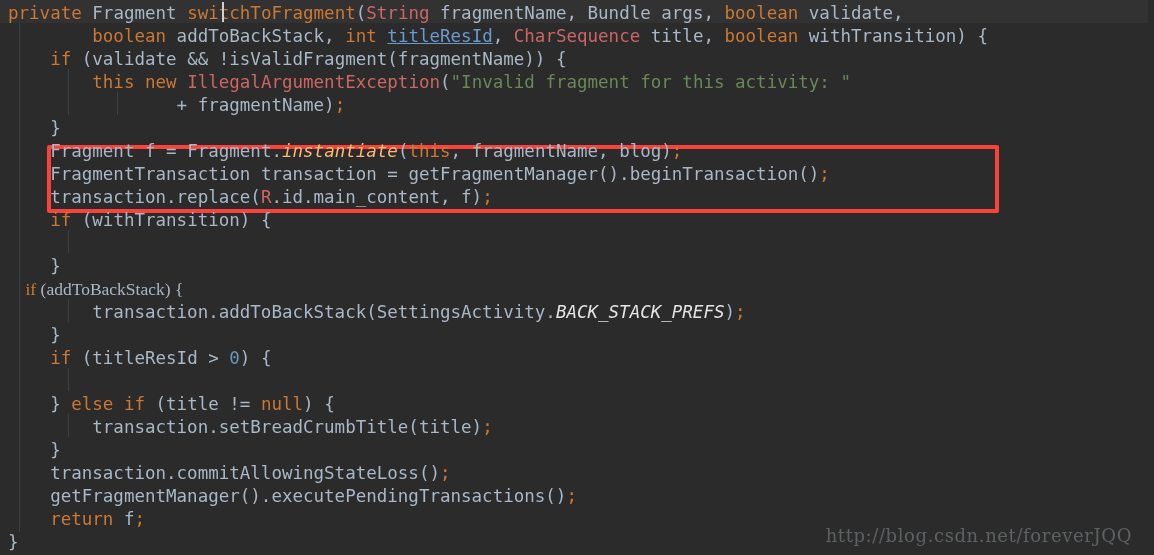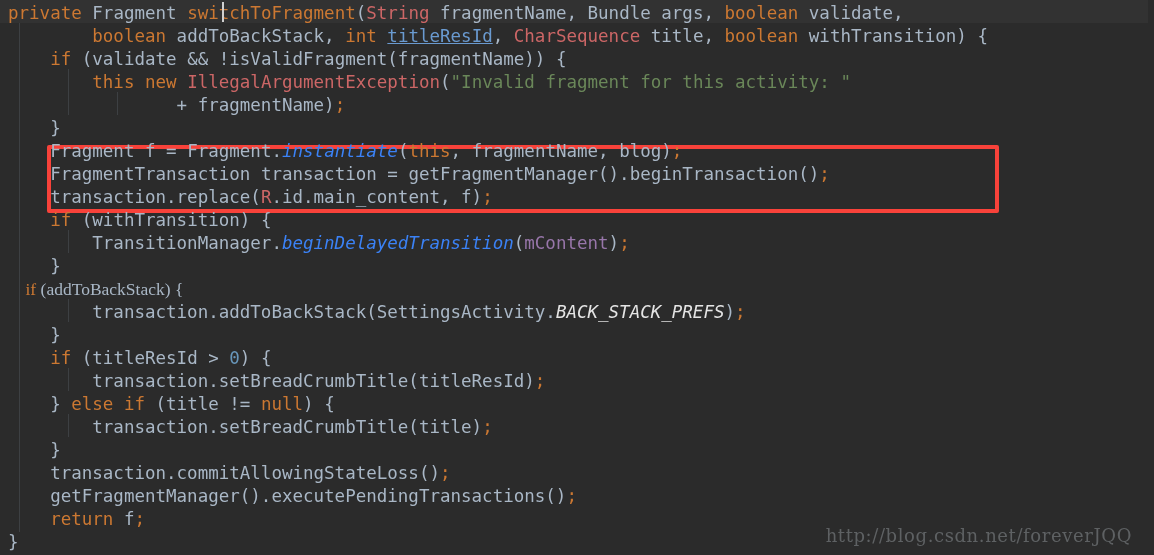--- a/index.html
+++ b/index.html
@@ -56,21 +56,21 @@
   }
 
   
   .kw   { color: #cc7832; }            
   .txt  { color: #a9b7c6; }            
   .cls  { color: #cc6666; }            
   .str  { color: #6a8759; }            
   .num  { color: #6897bb; }            
   .fld  { color: #9876aa; }            
   .fldi { color: #e5e5e5; font-style: italic; }
-  .mi   { color: #3b82f6; font-style: italic; } 
+  .mi   { color: #fdba74; font-style: italic; } 
   .param{ color: #6a9ad0; text-decoration: underline; } 
   .sem  { color: #cc7832; }            
 
   
   .caret {
     position: absolute;
     width: 2px;
     height: 20px;
     background: #d0d0d0;
     z-index: 3;
@@ -122,27 +122,25 @@
       <div class="ln" style="top: 2px;"><span class="kw">private</span><span class="txt"> </span><span class="txt">Fragment</span><span class="txt"> </span><span class="kw">switchToFragment</span><span class="txt">(</span><span class="cls">String</span><span class="txt"> fragmentName, </span><span class="txt">Bundle</span><span class="txt"> args, </span><span class="kw">boolean</span><span class="txt"> validate,</span></div>
       <div class="ln" style="top: 25px;"><span class="txt">        </span><span class="kw">boolean</span><span class="txt"> addToBackStack, </span><span class="kw">int</span><span class="txt"> </span><span class="param">titleResId</span><span class="txt">, </span><span class="cls">CharSequence</span><span class="txt"> title, </span><span class="kw">boolean</span><span class="txt"> withTransition) {</span></div>
       <div class="ln" style="top: 48px;"><span class="txt">    </span><span class="kw">if</span><span class="txt"> (validate &amp;&amp; !isValidFragment(fragmentName)) {</span></div>
       <div class="ln" style="top: 71px;"><span class="txt">        </span><span class="kw">this</span><span class="txt"> </span><span class="kw">new</span><span class="txt"> </span><span class="cls">IllegalArgumentException</span><span class="txt">(</span><span class="str">"Invalid fragment for this activity: "</span></div>
       <div class="ln" style="top: 94px;"><span class="txt">                + fragmentName)</span><span class="sem">;</span></div>
       <div class="ln" style="top: 117px;"><span class="txt">    }</span></div>
       <div class="ln" style="top: 140px;"><span class="txt">    </span><span class="txt">Fragment</span><span class="txt"> f = </span><span class="txt">Fragment</span><span class="txt">.</span><span class="mi">instantiate</span><span class="txt">(</span><span class="kw">this</span><span class="txt">, fragmentName, blog)</span><span class="sem">;</span></div>
       <div class="ln" style="top: 163px;"><span class="txt">    </span><span class="txt">FragmentTransaction</span><span class="txt"> transaction = getFragmentManager().beginTransaction()</span><span class="sem">;</span></div>
       <div class="ln" style="top: 186px;"><span class="txt">    </span><span class="txt">transaction.replace(</span><span class="cls">R</span><span class="txt">.id.main_content, f)</span><span class="sem">;</span></div>
       <div class="ln" style="top: 209px;"><span class="txt">    </span><span class="kw">if</span><span class="txt"> (withTransition) {</span></div>
-      <div class="ln" style="top: 232px;"><span class="txt">        TransitionManager.</span><span class="mi">beginDelayedTransition</span><span class="txt">(</span><span class="fld">mContent</span><span class="txt">)</span><span class="sem">;</span></div>
       <div class="ln" style="top: 255px;"><span class="txt">    }</span></div>
       <div class="ln" style="top: 278px; font-family: Liberation Serif, serif;"><span class="txt">    </span><span class="kw">if</span><span class="txt"> (addToBackStack) {</span></div>
       <div class="ln" style="top: 301px;"><span class="txt">        transaction.addToBackStack(SettingsActivity.</span><span class="fldi">BACK_STACK_PREFS</span><span class="txt">)</span><span class="sem">;</span></div>
       <div class="ln" style="top: 324px;"><span class="txt">    }</span></div>
       <div class="ln" style="top: 347px;"><span class="txt">    </span><span class="kw">if</span><span class="txt"> (titleResId &gt; </span><span class="num">0</span><span class="txt">) {</span></div>
-      <div class="ln" style="top: 370px;"><span class="txt">        transaction.setBreadCrumbTitle(titleResId)</span><span class="sem">;</span></div>
       <div class="ln" style="top: 393px;"><span class="txt">    } </span><span class="kw">else</span><span class="txt"> </span><span class="kw">if</span><span class="txt"> (title != </span><span class="kw">null</span><span class="txt">) {</span></div>
       <div class="ln" style="top: 416px;"><span class="txt">        transaction.setBreadCrumbTitle(title)</span><span class="sem">;</span></div>
       <div class="ln" style="top: 439px;"><span class="txt">    }</span></div>
       <div class="ln" style="top: 462px;"><span class="txt">    transaction.commitAllowingStateLoss()</span><span class="sem">;</span></div>
       <div class="ln" style="top: 485px;"><span class="txt">    getFragmentManager().executePendingTransactions()</span><span class="sem">;</span></div>
       <div class="ln" style="top: 508px;"><span class="txt">    </span><span class="kw">return</span><span class="txt"> f</span><span class="sem">;</span></div>
       <div class="ln" style="top: 531px;"><span class="txt">}</span></div>
     </div>
 
   <div class="watermark">http://blog.csdn.net/foreverJQQ</div>

